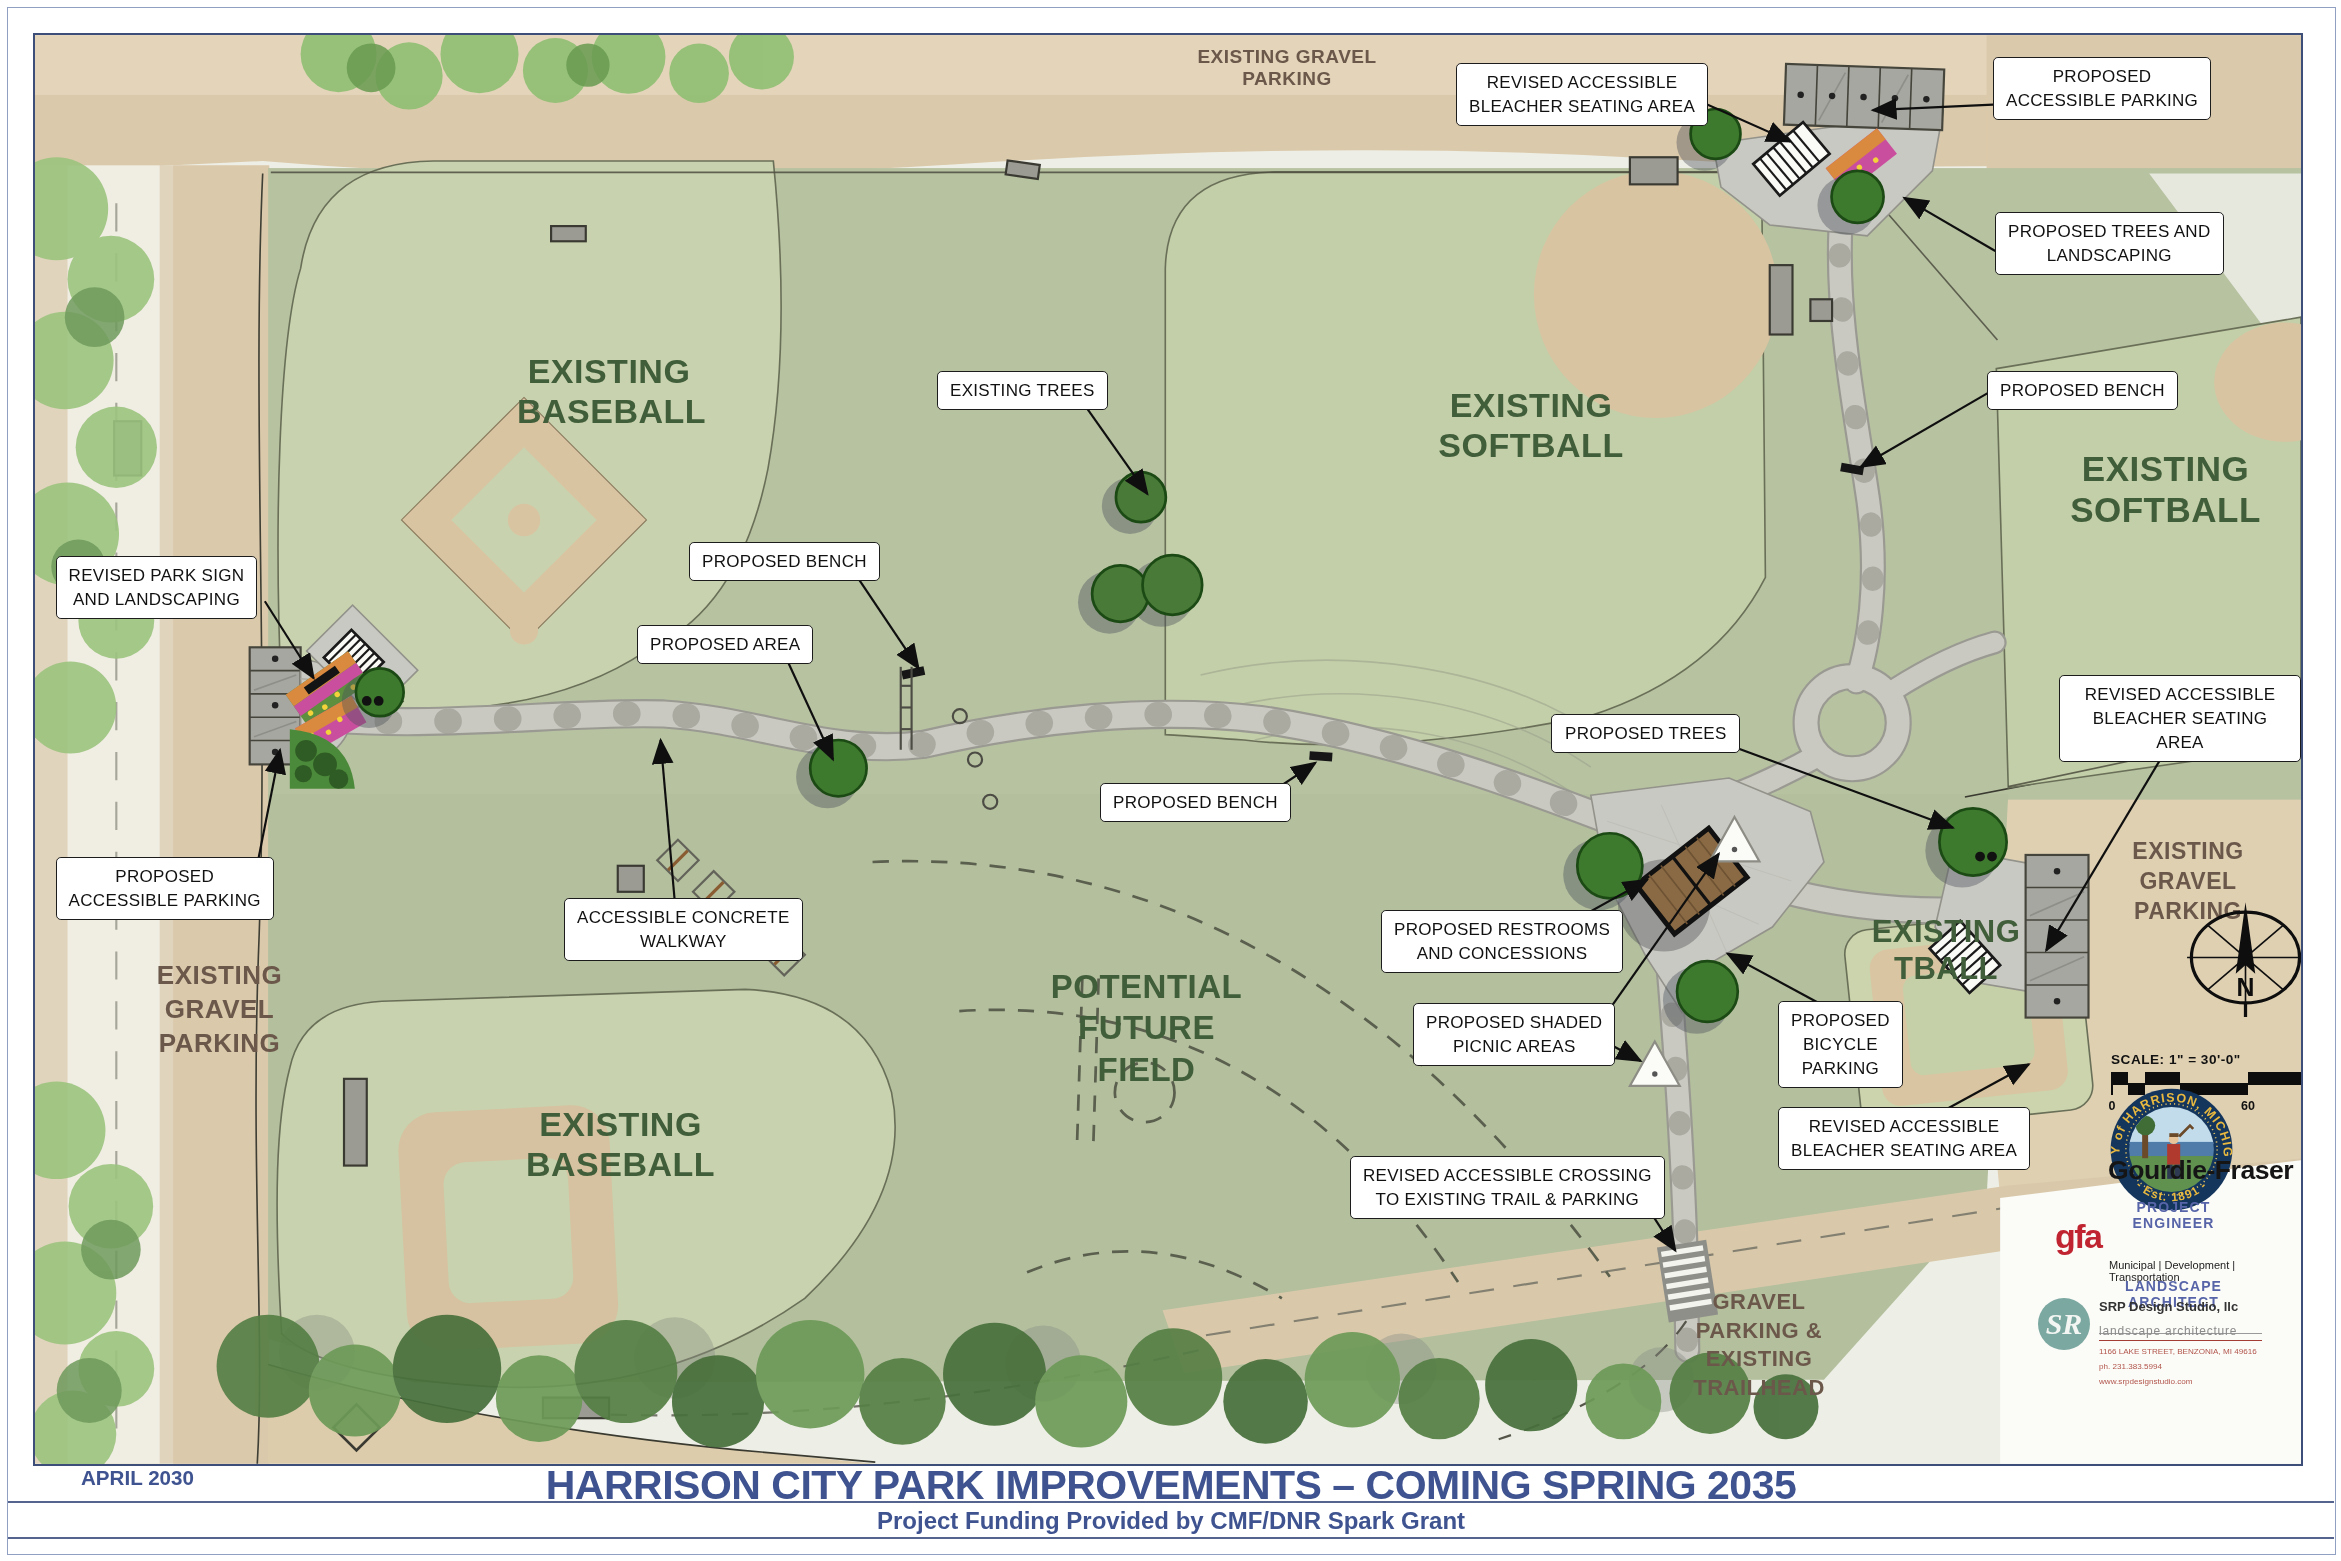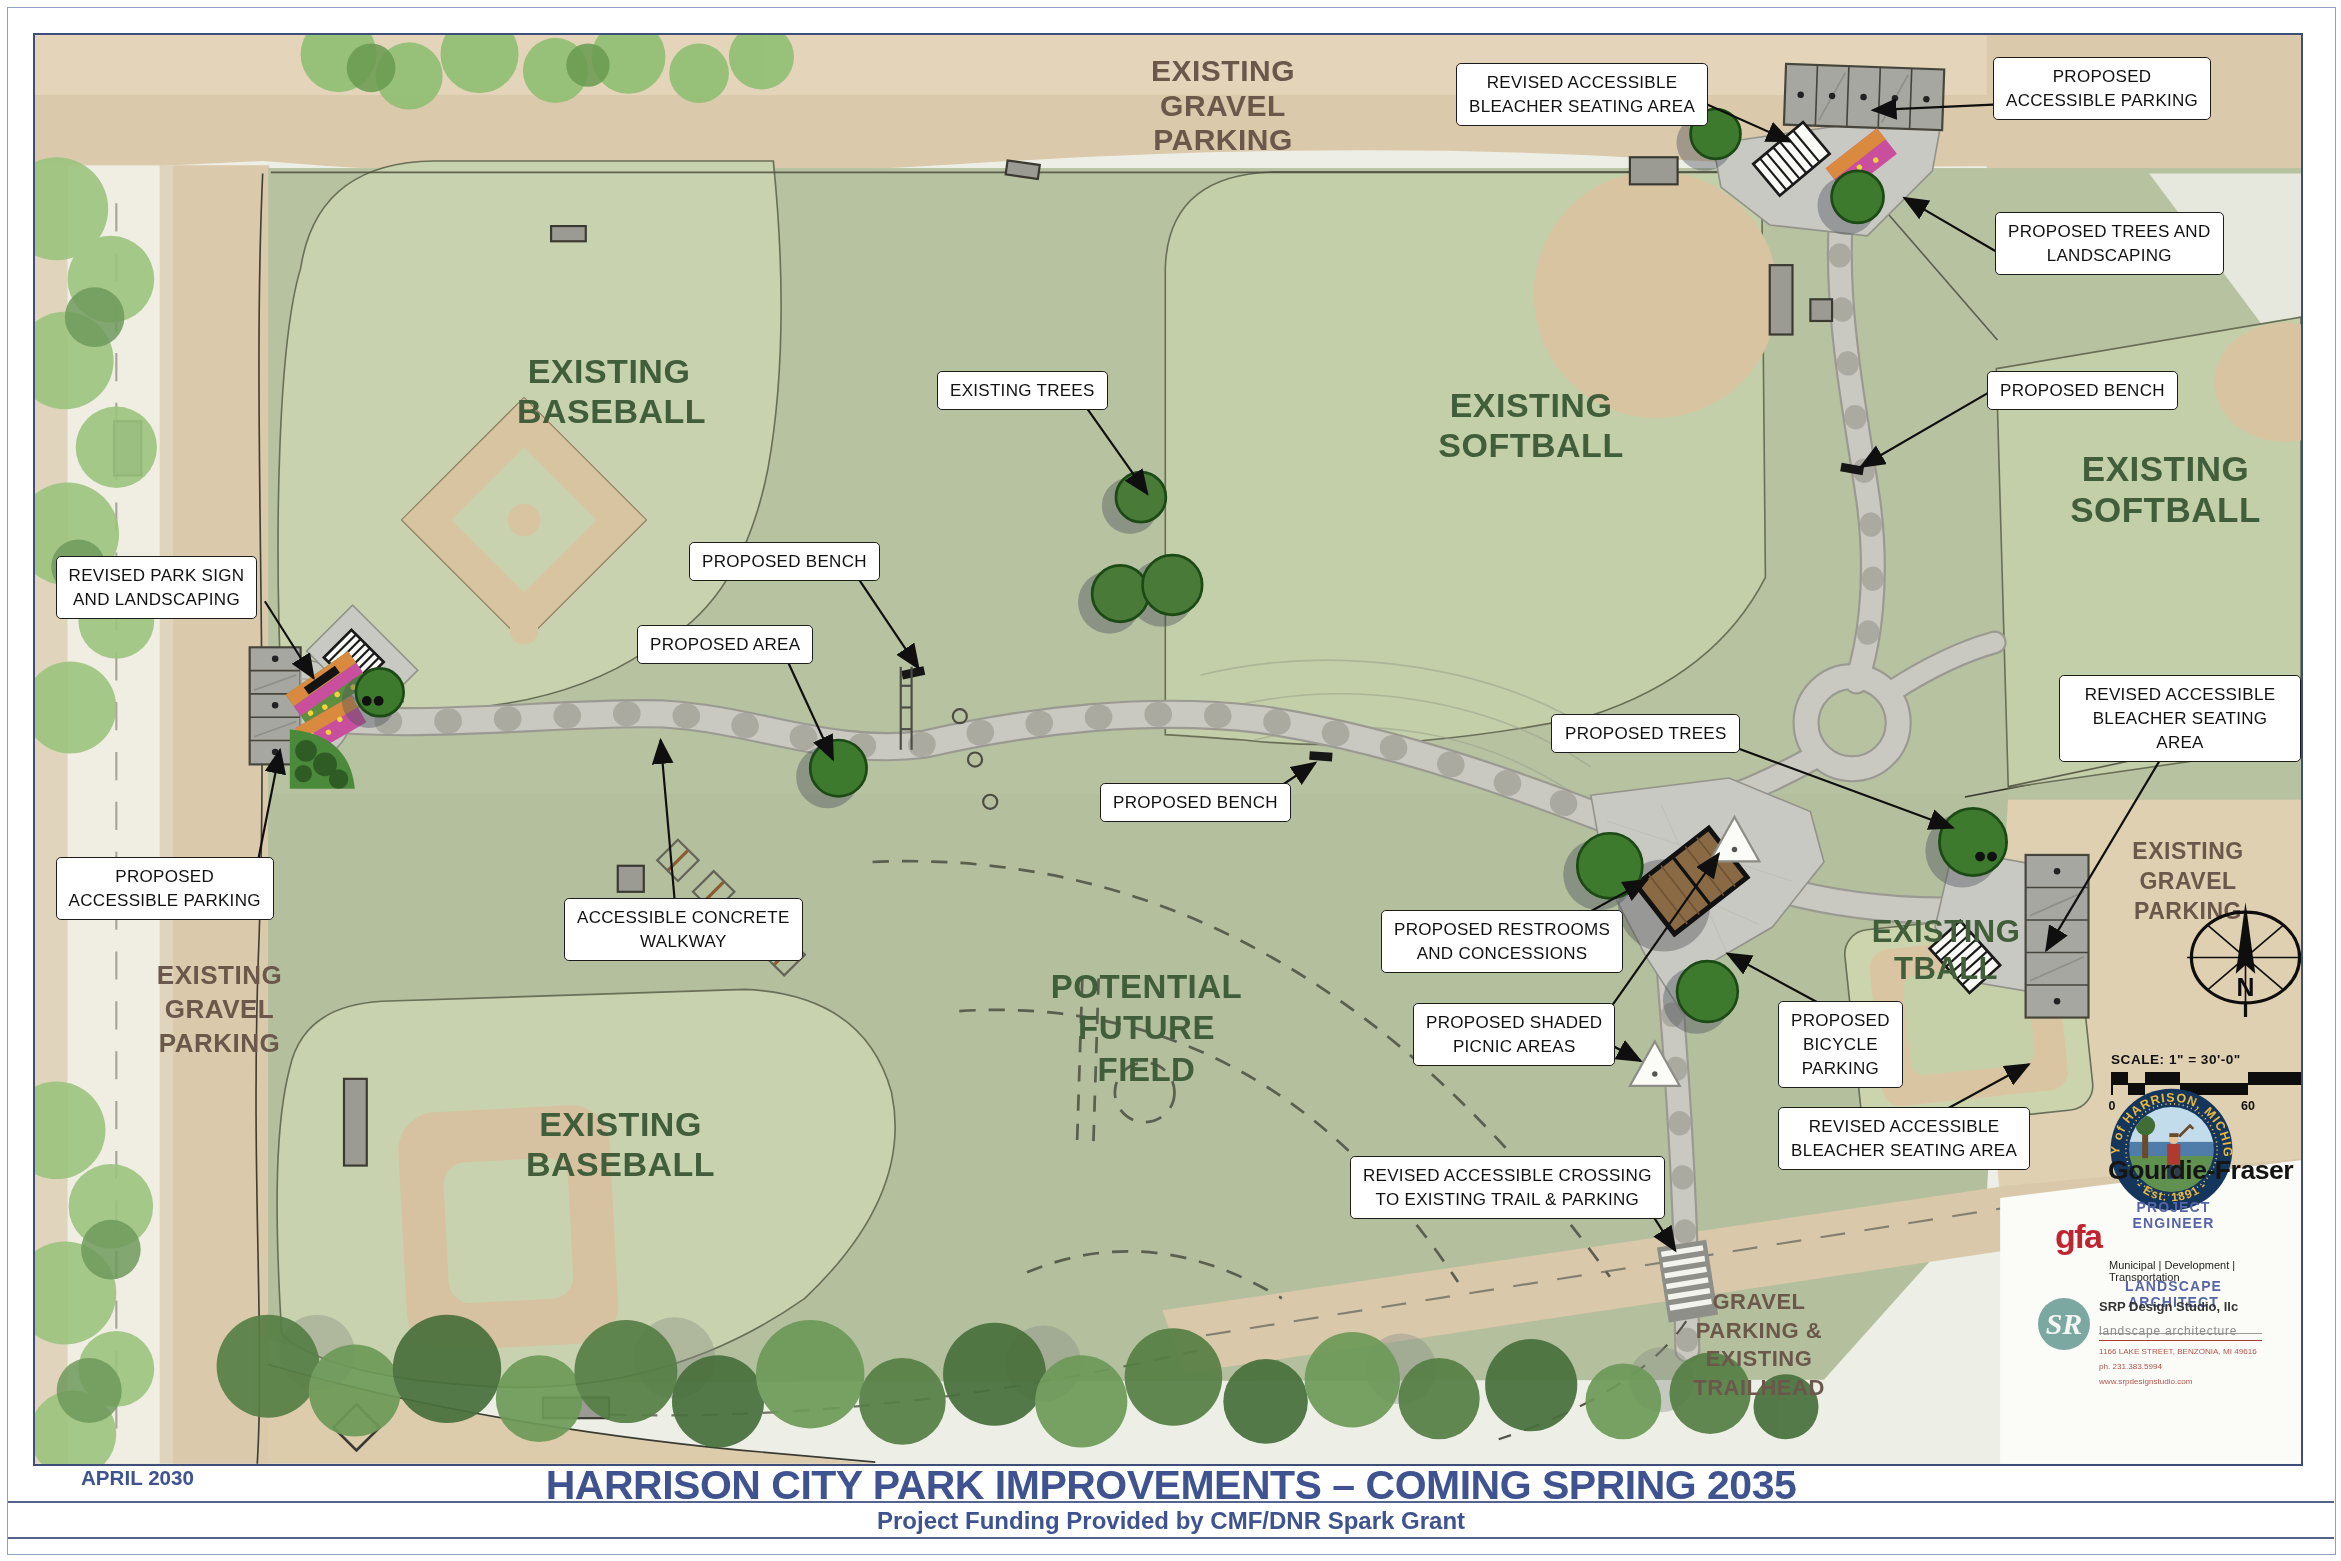--- a/index.html
+++ b/index.html
@@ -514,21 +514,21 @@
         <path d="M2798,1656 L2974,1558" marker-end="url(#ah)"></path>
         <path d="M2888,1820 L3106,1510" marker-end="url(#ah)"></path>
         <path d="M2888,1852 L2962,1892" marker-end="url(#ah)"></path>
         <path d="M3292,1786 L3122,1694" marker-end="url(#ah)"></path>
         <path d="M3942,1300 L3710,1688" marker-end="url(#ah)"></path>
         <path d="M3524,1982 L3678,1898" marker-end="url(#ah)"></path>
         <path d="M2938,2106 L3026,2242" marker-end="url(#ah)"></path>
       </g>
     </svg>
 
-    <div class="area-label brown" style="left:1058px;top:11px;width:260px;font-size:30px;line-height:1.15;margin-top:8px;">EXISTING GRAVEL
+    <div class="area-label brown" style="left:1122px;top:11px;width:260px;font-size:19px;line-height:1.15;">EXISTING GRAVEL
 PARKING</div>
     <div class="area-label brown" style="left:106px;top:924px;width:157px;font-size:26px;line-height:1.3;">EXISTING
 GRAVEL
 PARKING</div>
     <div class="area-label brown" style="left:2085px;top:802px;width:136px;font-size:23px;line-height:1.3;">EXISTING
 GRAVEL
 PARKING</div>
     <div class="area-label brown" style="left:1648px;top:1253px;width:152px;font-size:22px;line-height:1.3;">GRAVEL
 PARKING &amp;
 EXISTING

